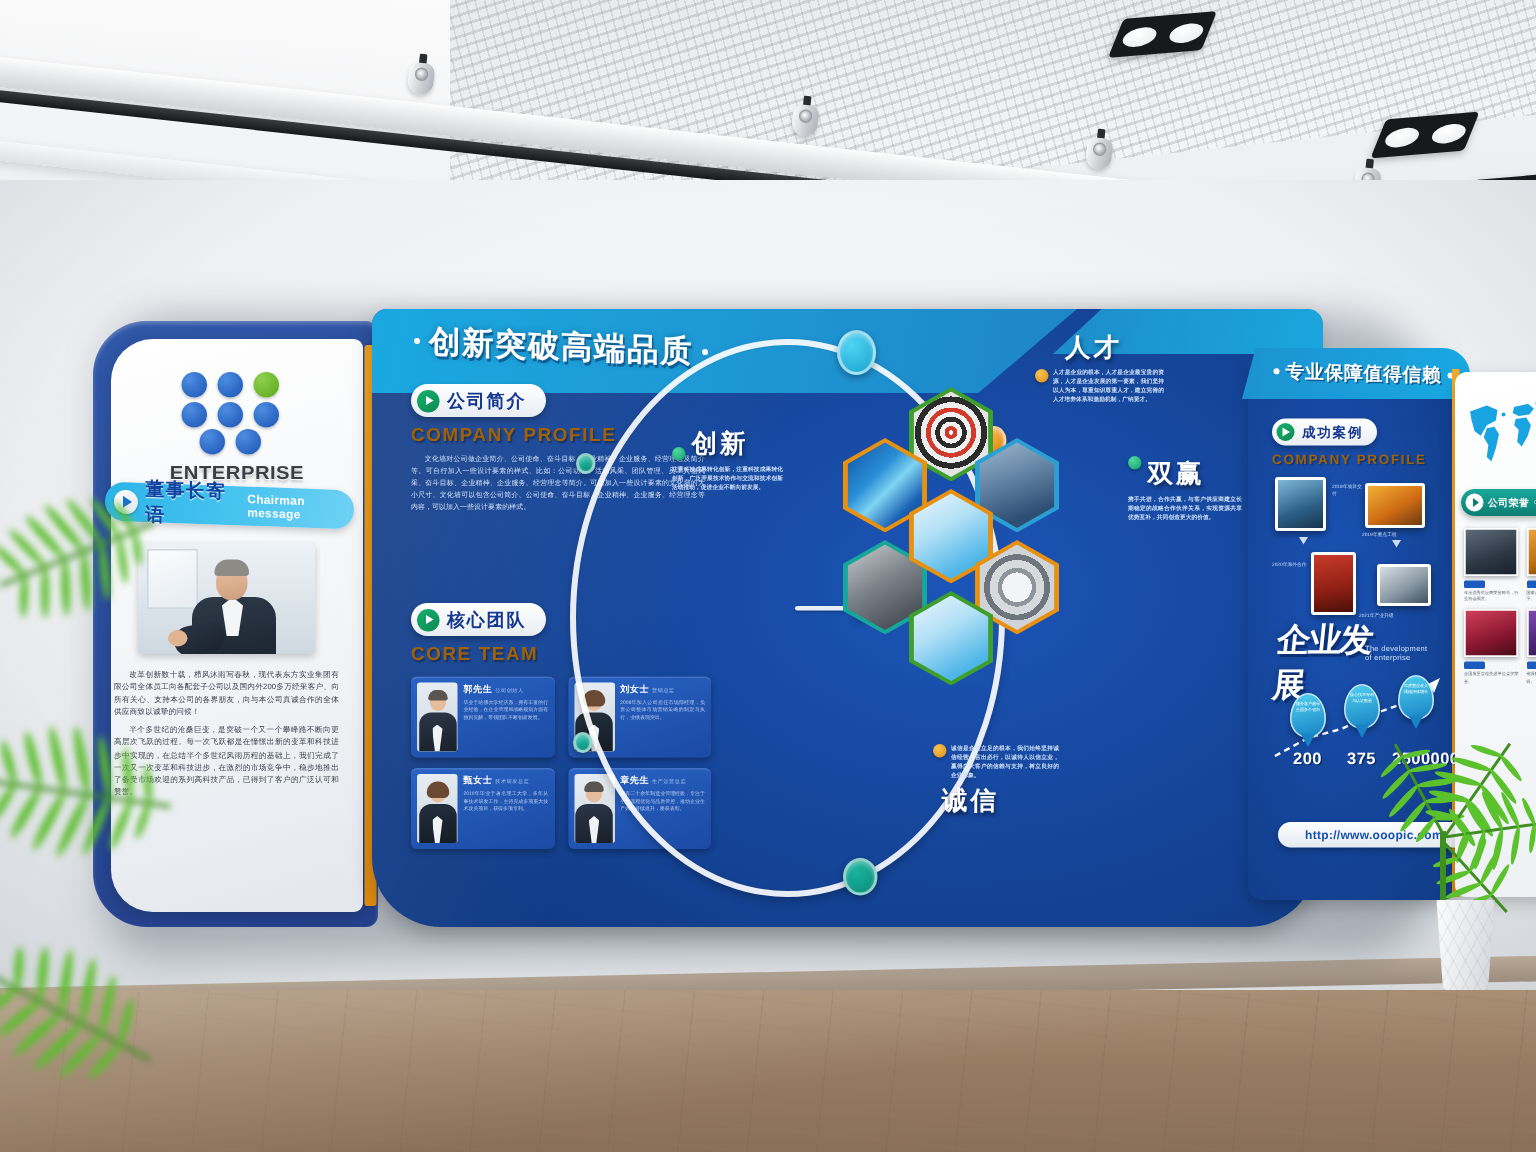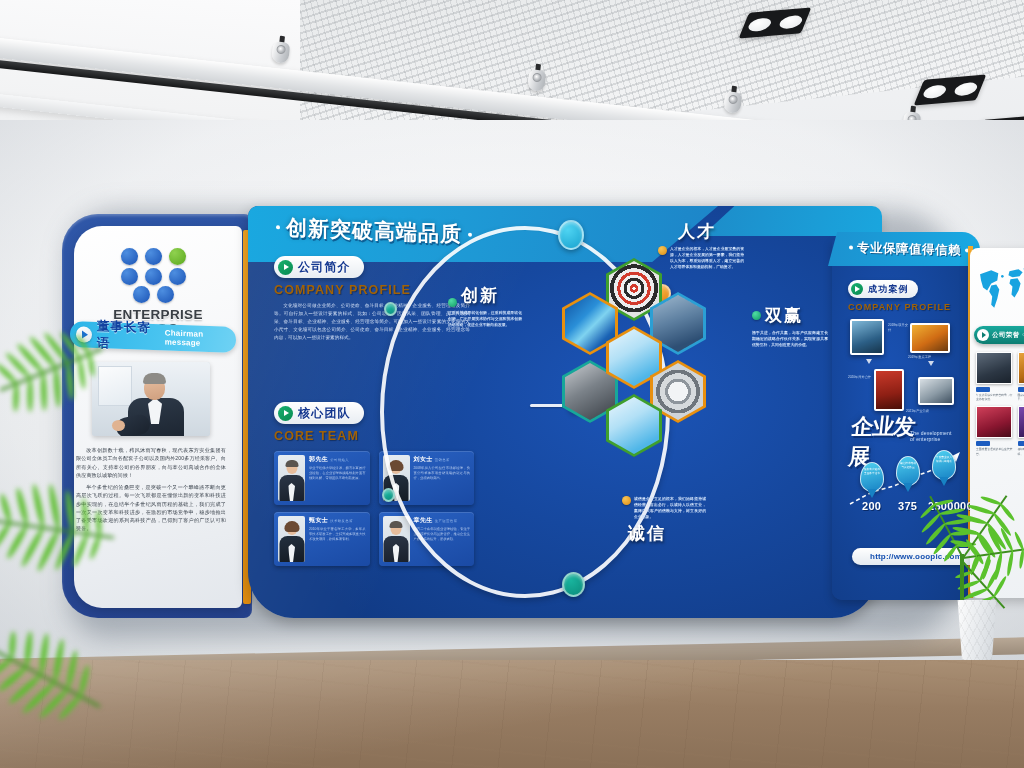--- a/index.html
+++ b/index.html
@@ -639,30 +639,30 @@
     </div>
 
     <div class="hexlabel" style="left:386px;top:88px;width:74px;">
       <div style="display:flex;align-items:flex-end;gap:4px;">
         <span class="bullet-dot g"></span>
         <span class="hl-big">创新</span>
       </div>
       <div class="hl-desc" style="margin-top:3px;">注重科技成果转化创新，注重科技成果转化创新，广泛开展技术协作与交流和技术创新活动推动，促进企业不断向前发展。</div>
     </div>
 
-    <div class="hexlabel" style="left:596px;top:24px;width:86px;font-family:Liberation Mono, monospace;">
+    <div class="hexlabel" style="left:628px;top:24px;width:86px;font-family:Liberation Mono, monospace;">
       <div class="hl-big" style="margin-left:20px;">人才</div>
       <div style="display:flex;gap:3px;margin-top:3px;">
         <span class="bullet-dot"></span>
         <span class="hl-desc">人才是企业的根本，人才是企业最宝贵的资源，人才是企业发展的第一要素，我们坚持以人为本，尊重知识尊重人才，建立完善的人才培养体系和激励机制，广纳贤才。</span>
       </div>
     </div>
 
     <div class="hexlabel" style="left:690px;top:108px;width:76px;">
-      <div style="display:flex;align-items:center;gap:4px;">
+      <div style="display:flex;gap:4px;">
         <span class="bullet-dot g"></span>
         <span class="hl-big">双赢</span>
       </div>
       <div class="hl-desc" style="margin-top:3px;">携手共进，合作共赢，与客户供应商建立长期稳定的战略合作伙伴关系，实现资源共享优势互补，共同创造更大的价值。</div>
     </div>
 
     <div class="hexlabel" style="left:560px;top:300px;width:84px;">
       <div style="display:flex;gap:3px;">
         <span class="bullet-dot"></span>
         <span class="hl-desc">诚信是企业立足的根本，我们始终坚持诚信经营，言出必行，以诚待人以信立业，赢得广大客户的信赖与支持，树立良好的企业形象。</span>

